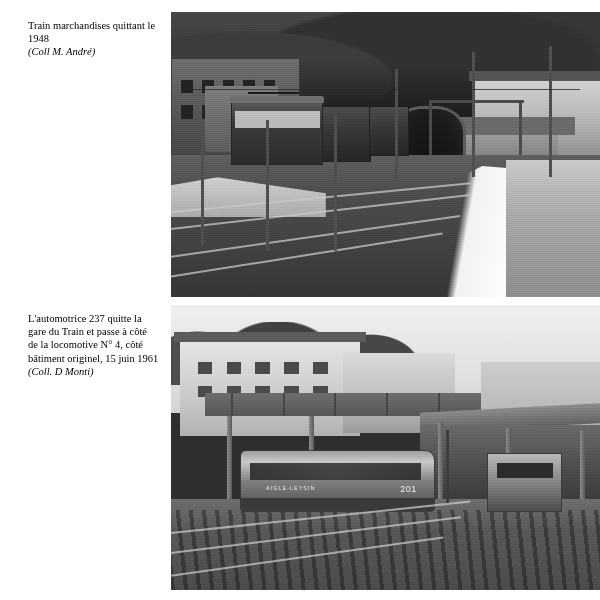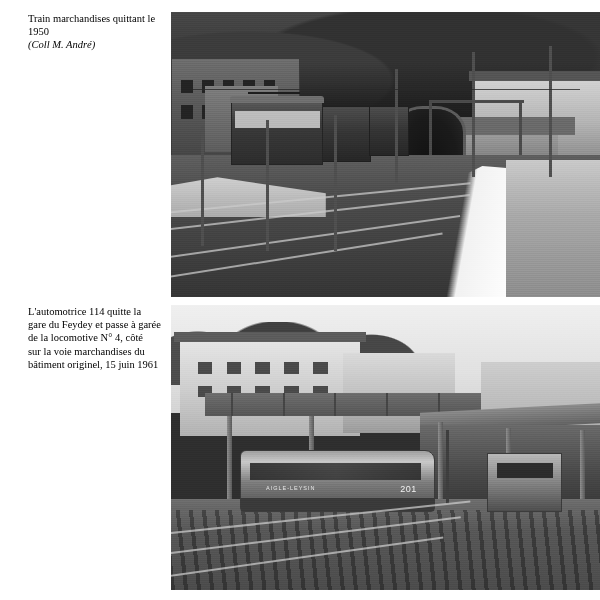--- a/index.html
+++ b/index.html
@@ -27,20 +27,21 @@
     display: flex;
     flex-direction: row;
   }
   .caption {
     width: 143px;
     padding-right: 8px;
     box-sizing: border-box;
     font-size: 10.5px;
     line-height: 13.2px;
     text-align: left;
+    margin-top: 7px;
   }
   .caption .line {
     display: block;
     white-space: nowrap;
   }
   .caption .credit {
     font-style: italic;
     display: block;
     white-space: nowrap;
   }
@@ -362,21 +363,21 @@
 </style>
 </head>
 <body>
 
 <div class="page">
 
   <div class="figure-block" id="figure1" style="left:28px; top:12px;">
 
     <div class="caption">
       <span class="line">Train marchandises quittant le</span>
-      <span class="line">1950</span>
+      <span class="line">1948</span>
       <span class="credit">(Coll M. André)</span>
     </div>
 
     <div class="photo" id="photo1">
       <div class="sky"></div>
       <div class="hill"></div>
       <div class="hill2"></div>
 
       <div class="bldgL">
         <div class="win" style="left:8%; top:22%; width:9%; height:14%;"></div>
@@ -430,25 +431,25 @@
       <div class="pole" style="left:88%; top:12%; height:46%;"></div>
       <div class="wire" style="left:5%; top:27%; width:90%;"></div>
 
       <div class="grain"></div>
     </div>
   </div>
 
   <div class="figure-block" id="figure2" style="left:28px; top:305px;">
 
     <div class="caption">
-      <span class="line">L'automotrice 114 quitte la</span>
-      <span class="line">gare du Feydey et passe à garée</span>
+      <span class="line">L'automotrice 237 quitte la</span>
+      <span class="line">gare du Train et passe à côté</span>
       <span class="line">de la locomotive N° 4, côté</span>
-      <span class="line">sur la voie marchandises du</span>
       <span class="line">bâtiment originel, 15 juin 1961</span>
+      <span class="credit">(Coll. D Monti)</span>
     </div>
 
     <div class="photo" id="photo2">
       <div class="sky"></div>
       <div class="treeline"></div>
 
       <div class="hotel">
         <div class="roof"></div>
         <div class="w" style="left:10%; top:24%; width:8%; height:12%;"></div>
         <div class="w" style="left:26%; top:24%; width:8%; height:12%;"></div>

